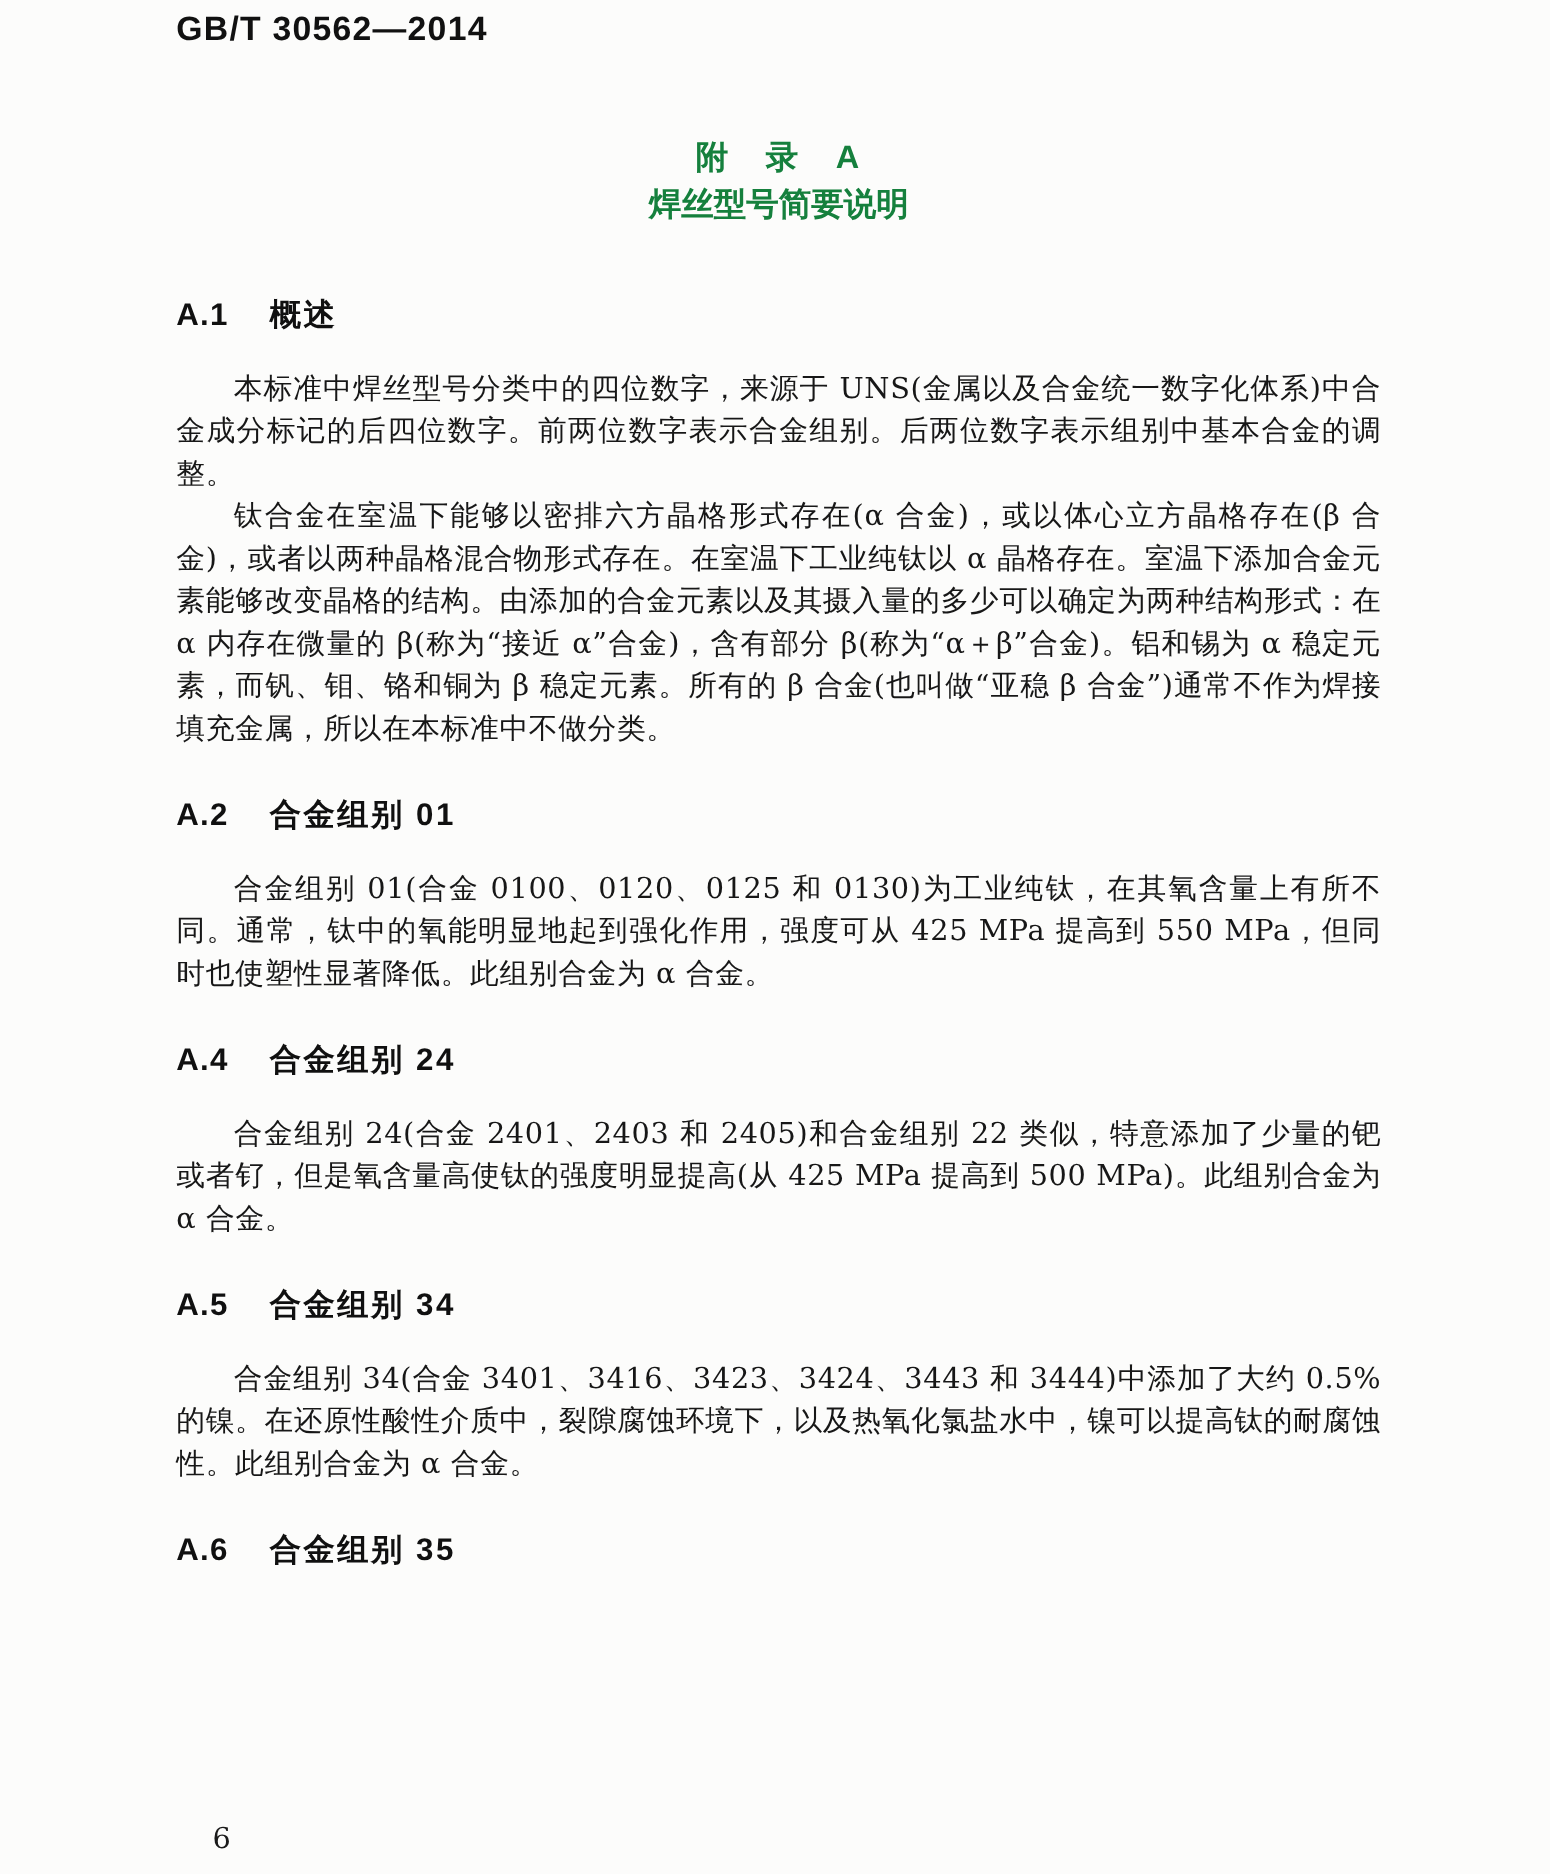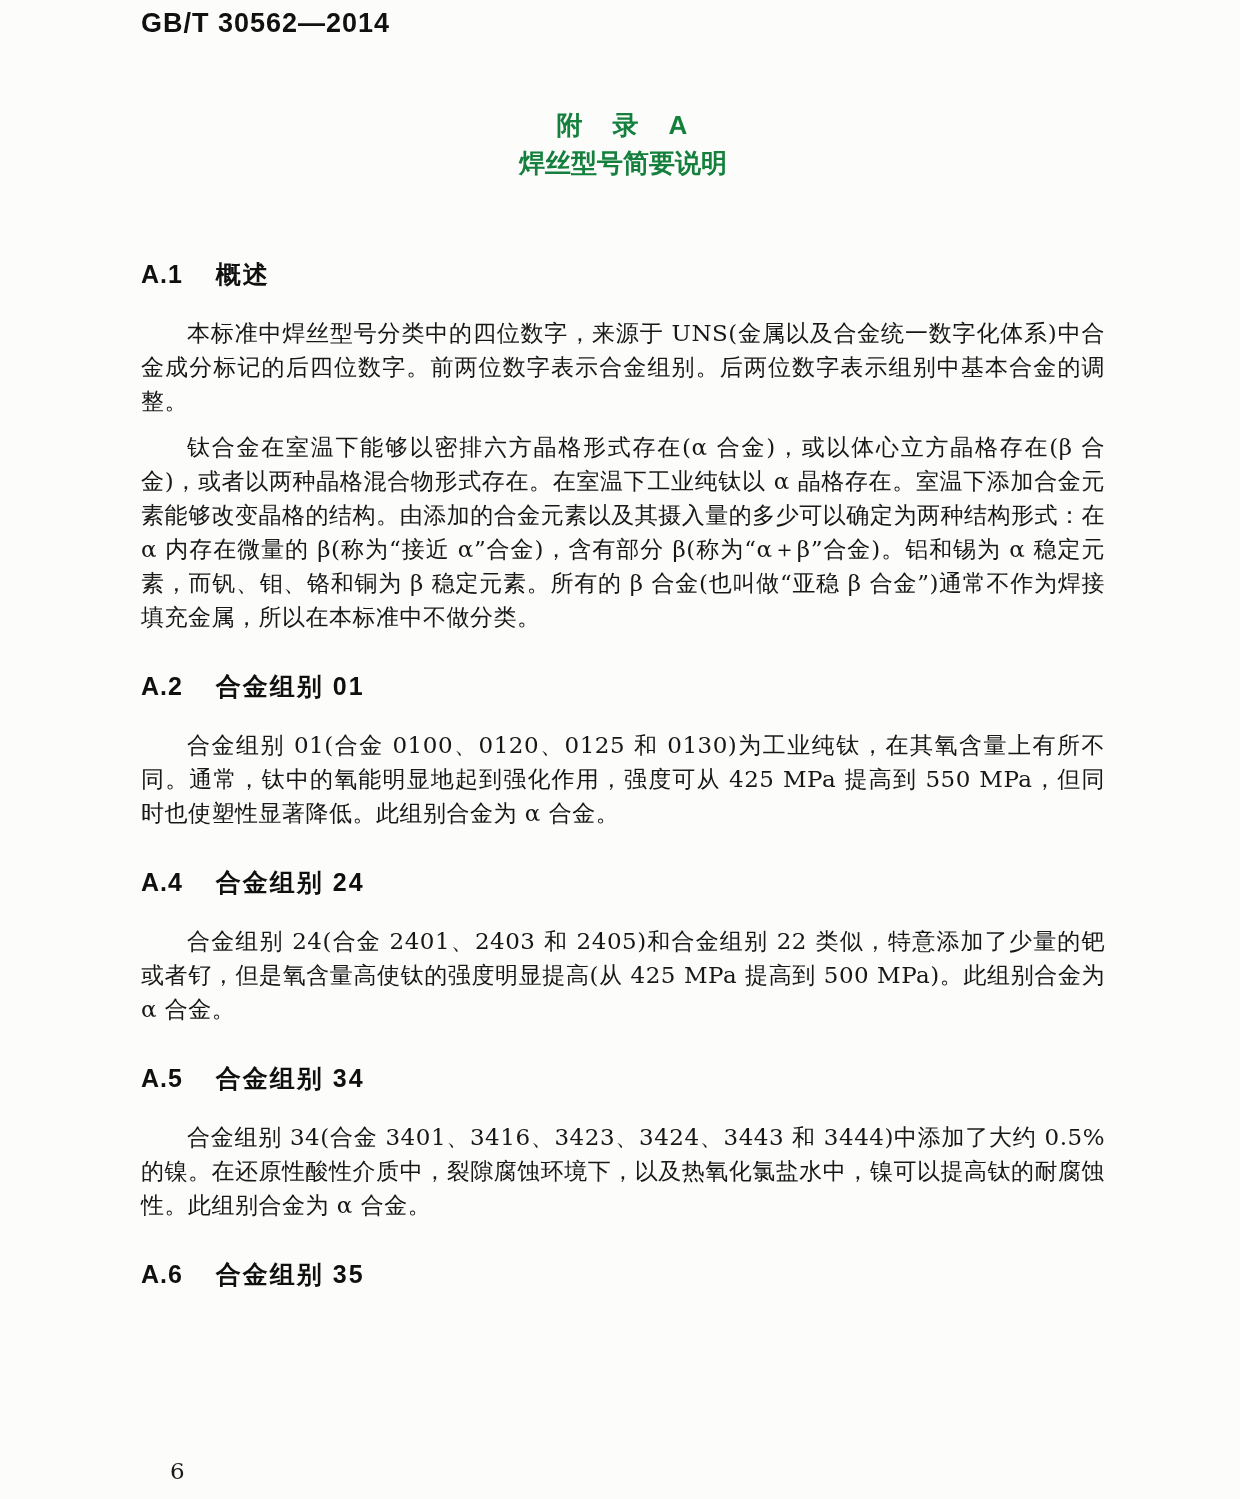--- a/index.html
+++ b/index.html
@@ -43,32 +43,32 @@
   .title-line.main { letter-spacing: 2px; }
   .section { margin: 0; }
   .sec-heading {
     font-family: "Liberation Sans", "DejaVu Sans", sans-serif;
     font-weight: bold;
     font-size: 25px;
     line-height: 32px;
     color: #101010;
     margin: 36px 0 26px 0;
   }
-  .section.first .sec-heading { margin-top: 76px; }
+  .section.first .sec-heading { margin-top: 54px; }
   .sec-num { margin-right: 26px; letter-spacing: 1px; }
   .sec-title { letter-spacing: 2px; }
   .body-par {
     font-size: 23px;
     line-height: 34px;
     text-align: justify;
     text-indent: 2em;
     letter-spacing: 0.5px;
     color: #171717;
   }
-  .body-par + .body-par { margin-top: 12px; }
+  .body-par + .body-par { margin-top: 0; }
   .page-number {
     position: absolute;
     left: 170px;
     top: 1458px;
     font-size: 23px;
     color: #1a1a1a;
     font-family: "DejaVu Serif", "Liberation Serif", serif;
   }
 </style>
 </head>

